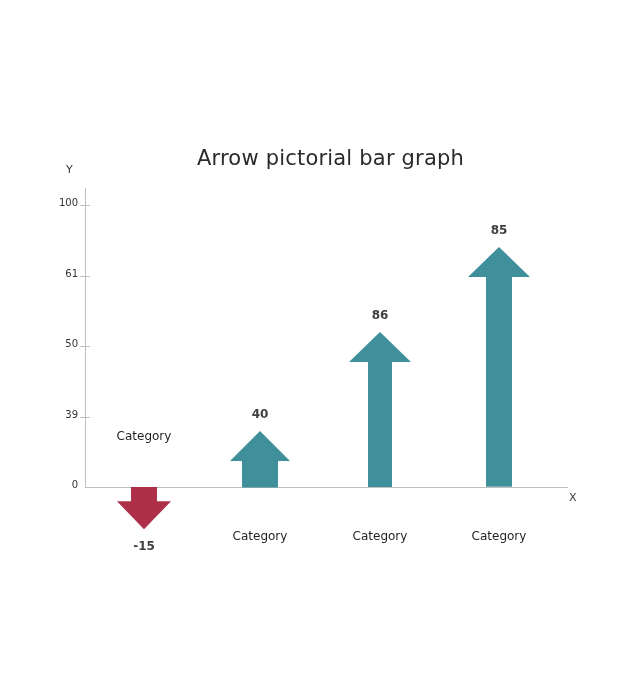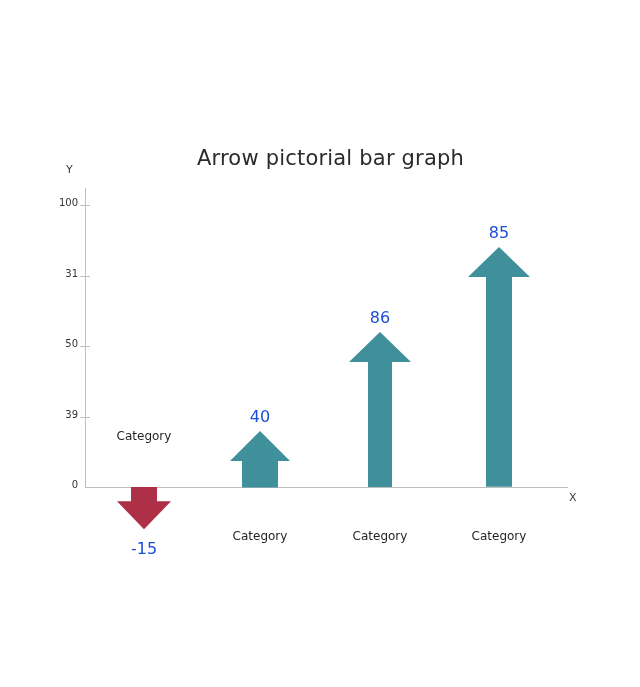--- a/index.html
+++ b/index.html
@@ -79,25 +79,26 @@
     position: absolute;
     left: 0;
     width: 78px;
     height: 0;
   }
 
   
   .arrow-group { position: absolute; top: 0; left: 0; }
   .value-label {
     position: absolute;
-    font-size: 16px;
-    color: #1d4ed8;
+    font-size: 12px;
+    color: #404040;
     text-align: center;
     white-space: nowrap;
     transform: translateX(-50%);
+    font-weight: bold;
   }
   .cat-label {
     position: absolute;
     font-size: 12px;
     color: #231f20;
     white-space: nowrap;
     transform: translateX(-50%);
   }
   svg.arrow-svg { position: absolute; overflow: visible; }
 </style>
@@ -120,21 +121,21 @@
       </div>
       <div class="y-tick-wrap" style="top: 416.5px;">
         <div class="y-tick-label">39</div>
       </div>
       <div class="y-tick" style="top: 416.5px;"></div>
       <div class="y-tick-wrap" style="top: 346px;">
         <div class="y-tick-label">50</div>
       </div>
       <div class="y-tick" style="top: 346px;"></div>
       <div class="y-tick-wrap" style="top: 275.5px;">
-        <div class="y-tick-label">31</div>
+        <div class="y-tick-label">61</div>
       </div>
       <div class="y-tick" style="top: 275.5px;"></div>
       <div class="y-tick-wrap" style="top: 205px;">
         <div class="y-tick-label">100</div>
       </div>
       <div class="y-tick" style="top: 205px;"></div>
     </div>
   <div id="plot-arrows">
       <div class="arrow-group">
         <svg class="arrow-svg" width="54" height="42.299999999999955" style="left: 117px; top: 487px;">

